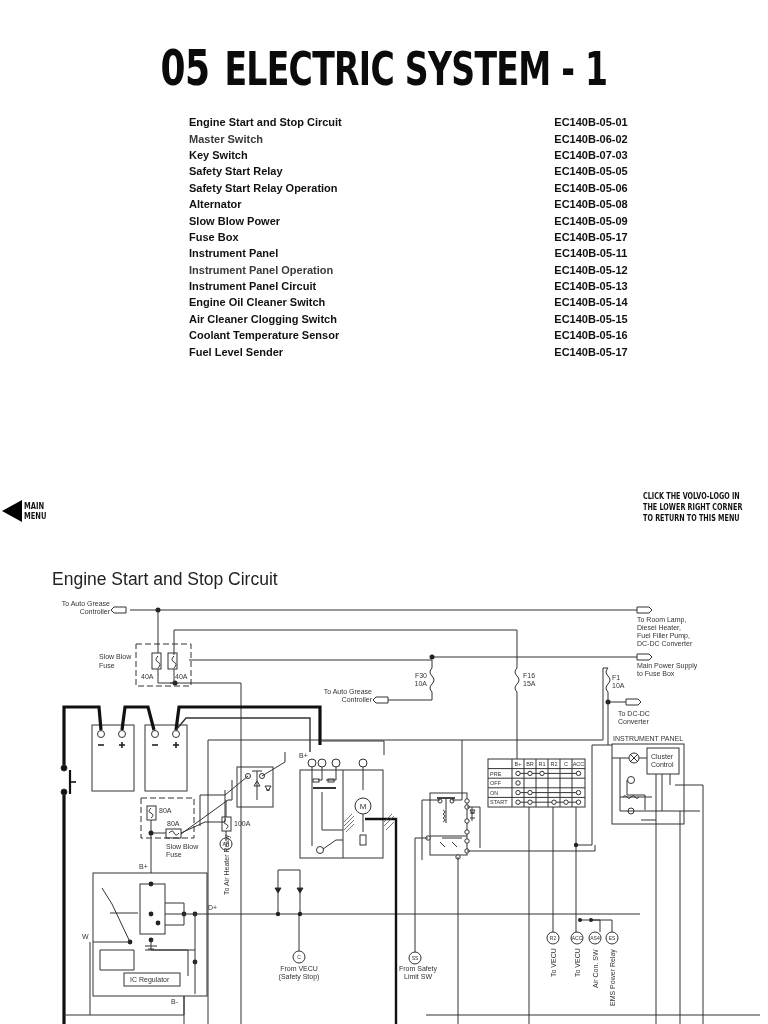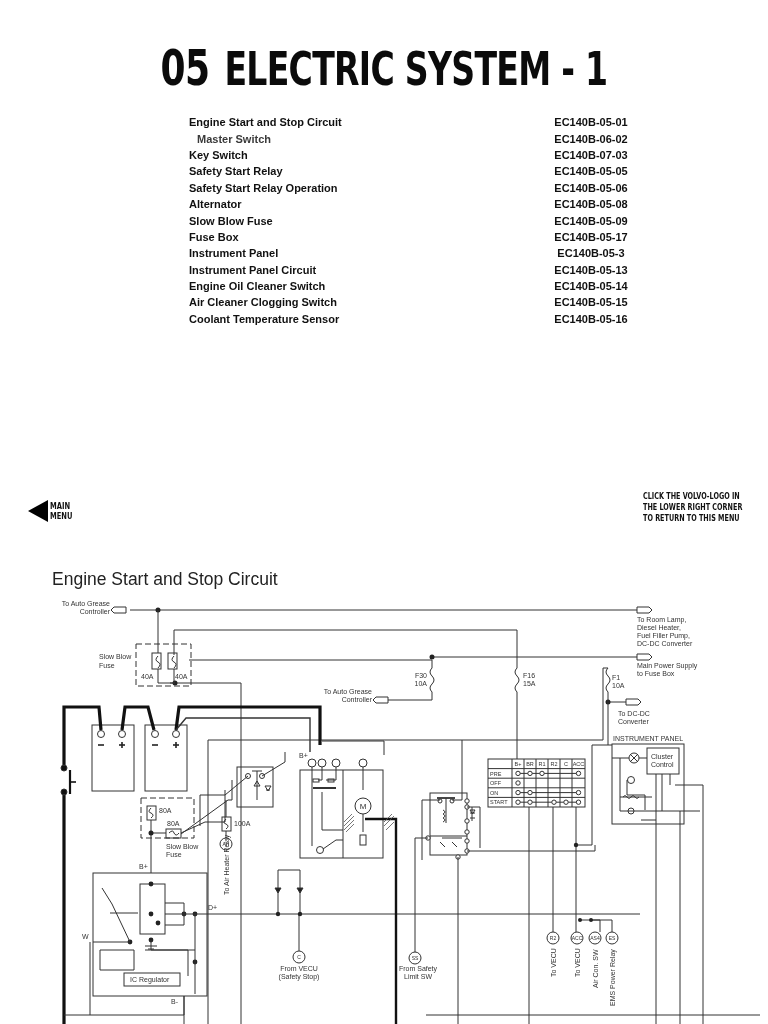--- a/index.html
+++ b/index.html
@@ -13,24 +13,24 @@
     transform: scaleX(0.72); transform-origin: center;
     color: #0b0b0b;
   }
   .title .num { font-size: 50px; margin-right: 6px; }
   .title .rest { text-transform: uppercase; }
 
   .toc { position: absolute; top: 114px; left: 189px; width: 440px; }
   .toc-row { display: flex; justify-content: space-between; height: 16.4px; align-items: center;
              font-size: 11px; font-weight: bold; cursor: pointer; }
   .toc-row .label { color: #111; }
-  .toc-row .label.muted { color: #3a3a3a; margin-left: 8px; }
+  .toc-row .label.muted { color: #3a3a3a; }
   .toc-row .code { color: #111; width: 76px; text-align: center; }
 
-  .main-menu { position: absolute; top: 500px; left: 28px; display: flex; align-items: center; cursor: pointer; }
+  .main-menu { position: absolute; top: 500px; left: 2px; display: flex; align-items: center; cursor: pointer; }
   .main-menu .arrow { width: 0; height: 0; border-top: 11px solid transparent; border-bottom: 11px solid transparent;
                       border-right: 20px solid #000; }
   .main-menu .txt { font-family: "DejaVu Sans", sans-serif; font-weight: bold; font-size: 9px; line-height: 10px;
                     margin-left: 2px; transform: scaleX(0.75); transform-origin: left; }
 
   .volvo-note { position: absolute; top: 490px; left: 643px; width: 150px;
                 font-family: "DejaVu Sans", sans-serif; font-weight: bold; font-size: 9.5px; line-height: 11px;
                 transform: scaleX(0.68); transform-origin: left; white-space: nowrap; }
 
   .diagram-title { position: absolute; top: 569px; left: 52px; font-size: 17.5px; color: #222; }
@@ -65,46 +65,54 @@
     </div>
     <div class="toc-row">
       <span class="label">Safety Start Relay Operation</span>
       <span class="code">EC140B-05-06</span>
     </div>
     <div class="toc-row">
       <span class="label">Alternator</span>
       <span class="code">EC140B-05-08</span>
     </div>
     <div class="toc-row">
-      <span class="label">Slow Blow Fuse</span>
+      <span class="label">Slow Blow Power</span>
       <span class="code">EC140B-05-09</span>
     </div>
     <div class="toc-row">
       <span class="label">Fuse Box</span>
       <span class="code">EC140B-05-17</span>
     </div>
     <div class="toc-row">
       <span class="label">Instrument Panel</span>
-      <span class="code">EC140B-05-3</span>
+      <span class="code">EC140B-05-11</span>
+    </div>
+    <div class="toc-row">
+      <span class="label muted">Instrument Panel Operation</span>
+      <span class="code">EC140B-05-12</span>
     </div>
     <div class="toc-row">
       <span class="label">Instrument Panel Circuit</span>
       <span class="code">EC140B-05-13</span>
     </div>
     <div class="toc-row">
       <span class="label">Engine Oil Cleaner Switch</span>
       <span class="code">EC140B-05-14</span>
     </div>
     <div class="toc-row">
       <span class="label">Air Cleaner Clogging Switch</span>
       <span class="code">EC140B-05-15</span>
     </div>
     <div class="toc-row">
       <span class="label">Coolant Temperature Sensor</span>
       <span class="code">EC140B-05-16</span>
+    </div>
+    <div class="toc-row">
+      <span class="label">Fuel Level Sender</span>
+      <span class="code">EC140B-05-17</span>
     </div>
   </div>
 
 <div class="main-menu">
   <div class="arrow"></div>
   <div class="txt">
     <div>MAIN</div>
     <div>MENU</div>
   </div>
 </div>

